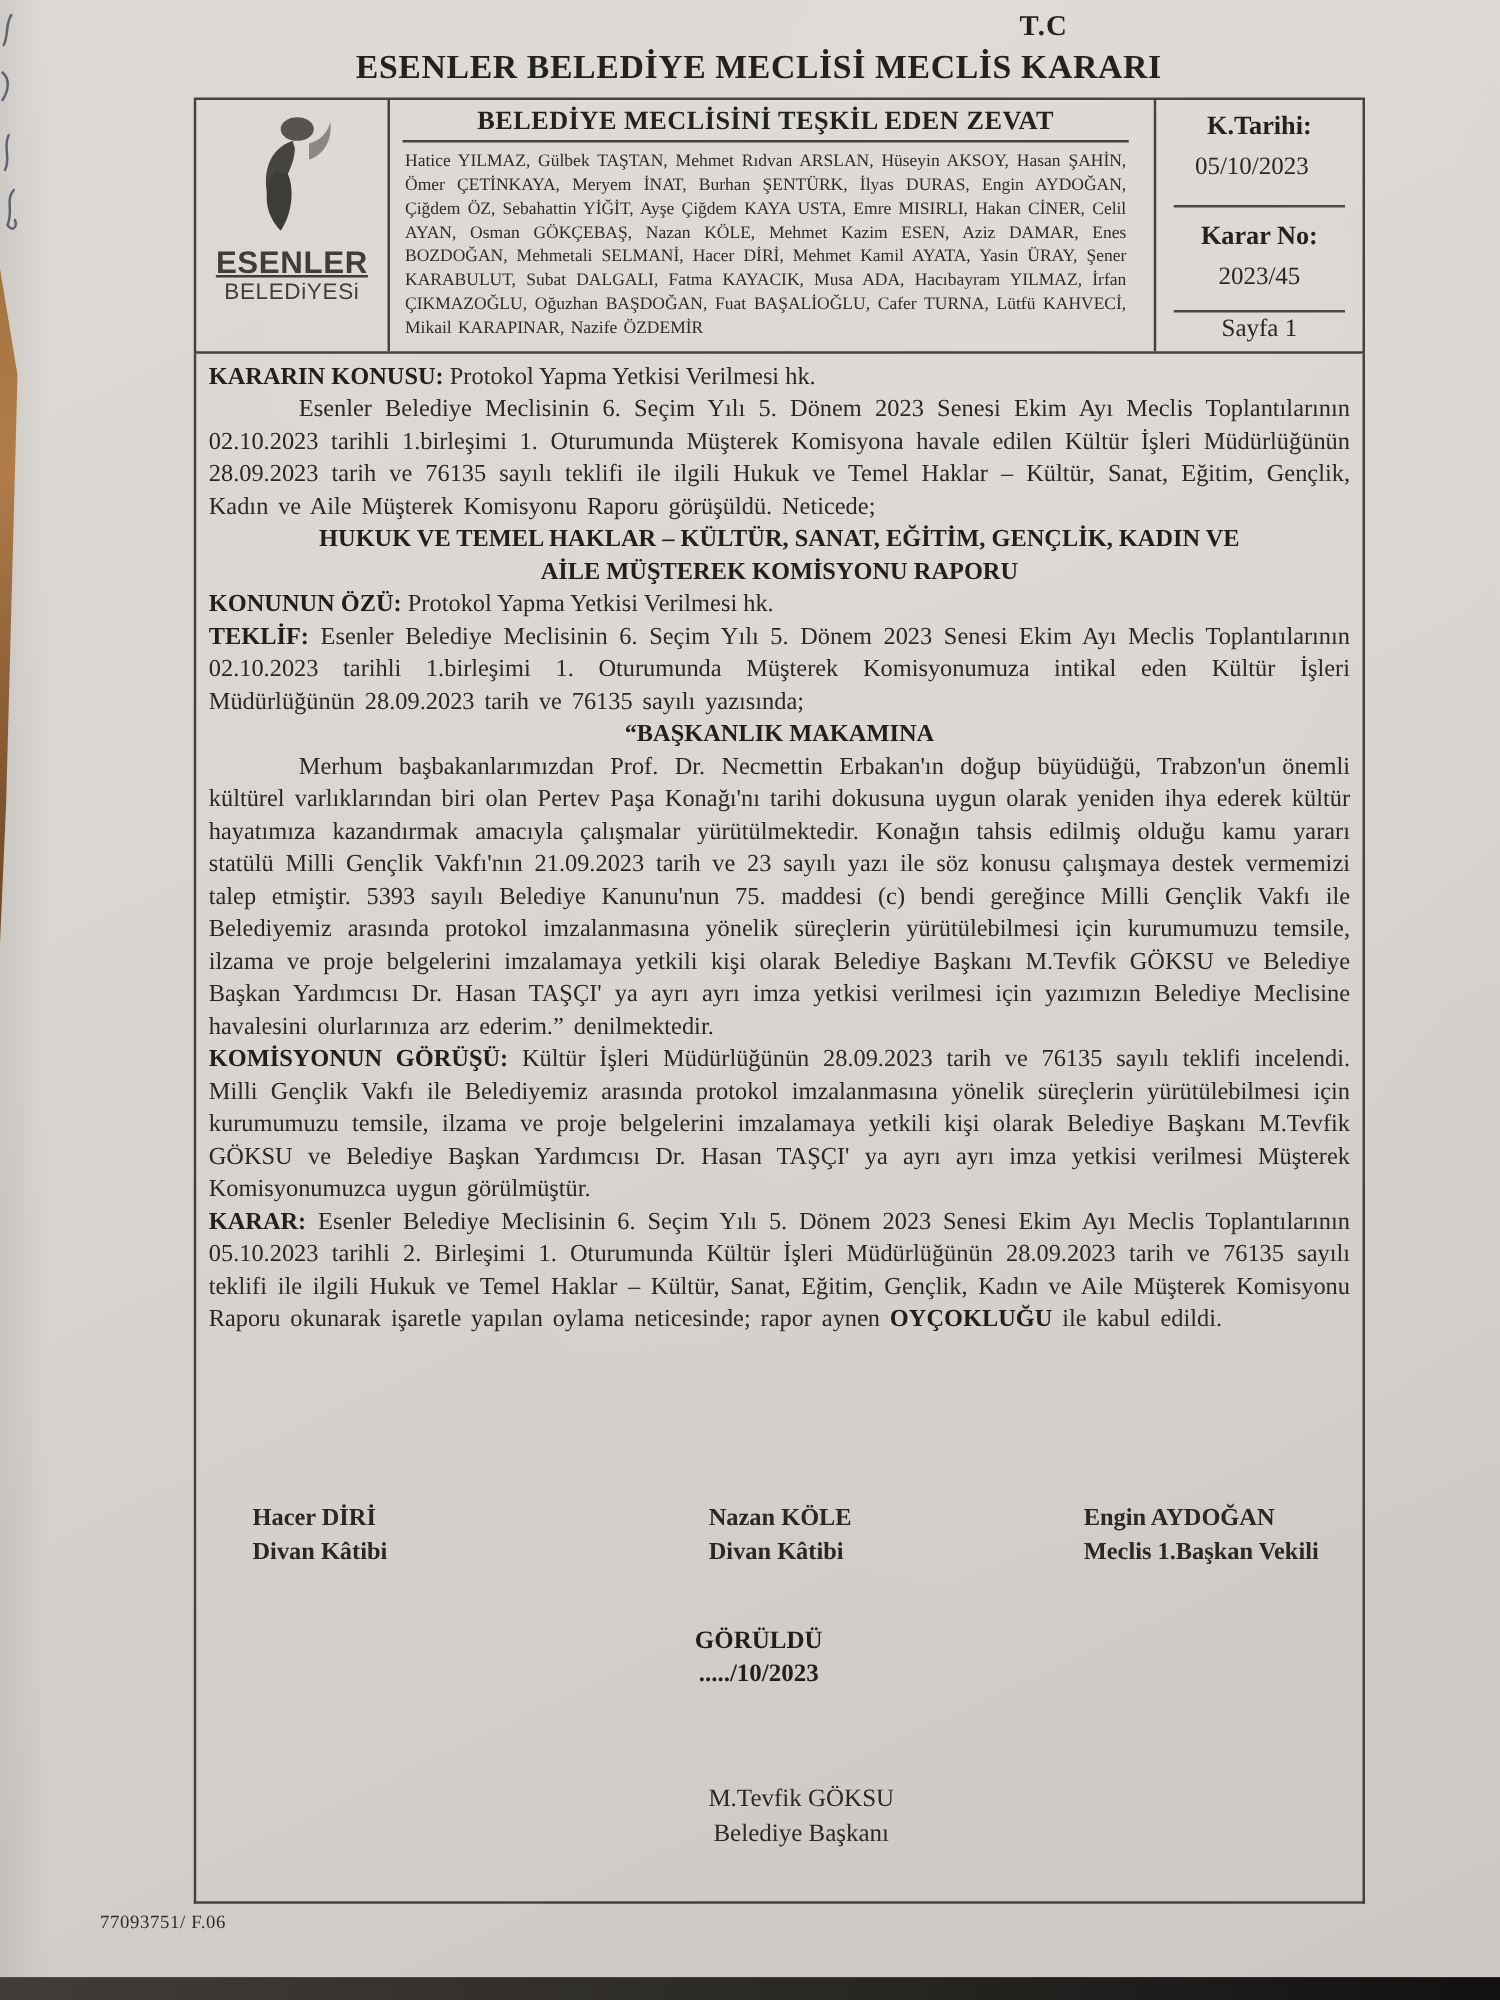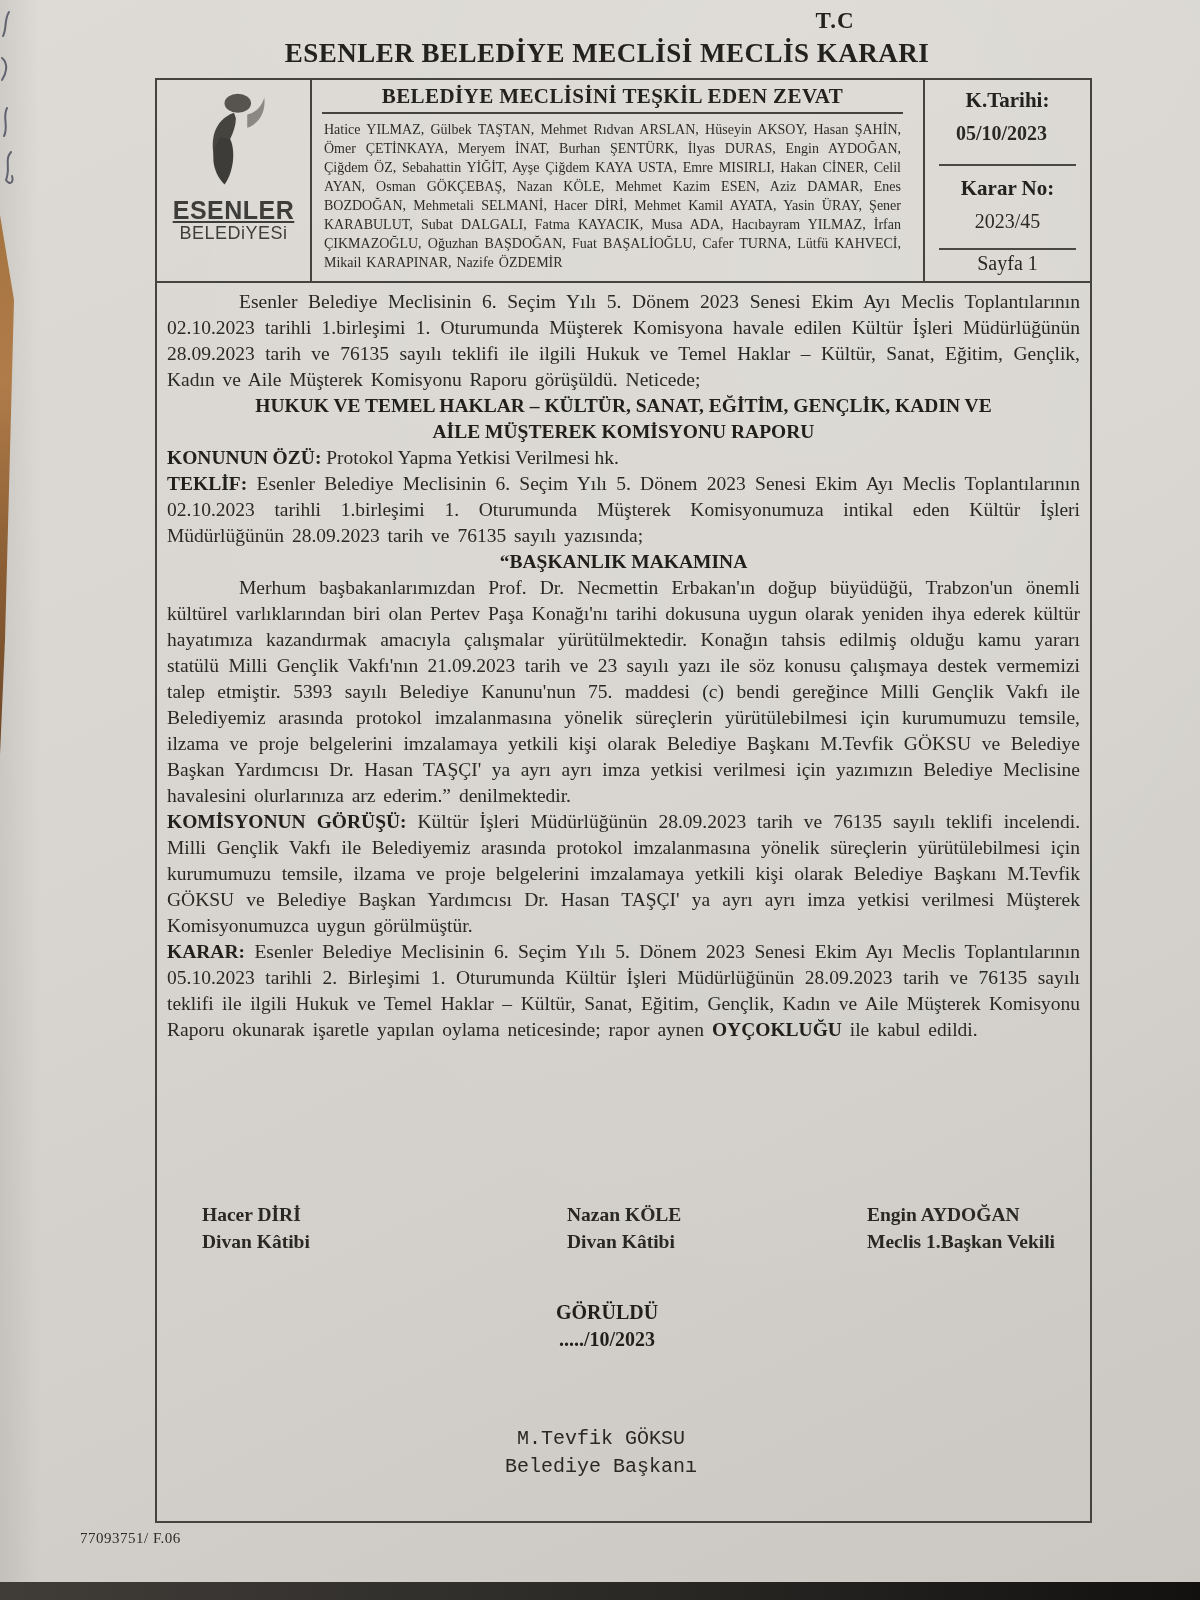--- a/index.html
+++ b/index.html
@@ -40,21 +40,21 @@
   .cell-members{flex:1;border-right:2px solid #454340;box-sizing:border-box;
     padding:4px 22px 0 12px;}
   .members-title{text-align:center;font-weight:700;font-size:21px;letter-spacing:.4px;
     color:#23221f;padding-bottom:3px;border-bottom:2px solid #454340;margin:0 -2px;}
   .members-list{margin-top:6px;font-size:14px;line-height:19px;text-align:justify;
     word-spacing:1.5px;color:#2e2c28;}
   .cell-meta{width:165px;position:relative;font-size:20px;text-align:center;}
   .meta-label{font-weight:700;font-size:21px;color:#23221f;}
   .meta-sep{position:absolute;left:14px;right:14px;border-top:2px solid #4a4845;}
   .m-l1{position:absolute;top:8px;left:0;right:0;}
-  .m-v1{position:absolute;top:42px;left:0;right:12px;font-weight:bold;}
+  .m-v1{position:absolute;top:42px;left:0;right:12px;}
   .sep1{top:84px;}
   .m-l2{position:absolute;top:96px;left:0;right:0;}
   .m-v2{position:absolute;top:130px;left:0;right:0;}
   .sep2{top:168px;}
   .m-v3{position:absolute;top:172px;left:0;right:0;}
   .bodybox{
     position:absolute;left:155px;top:283px;width:937px;height:1240px;box-sizing:border-box;
     border-left:2px solid #454340;border-right:2px solid #454340;border-bottom:2px solid #454340;
     padding:6px 10px 0 10px;
   }
@@ -62,22 +62,22 @@
   .just{text-align:justify;word-spacing:3px;}
   .ind{text-indent:72px;}
   .center{text-align:center;}
   .b{font-weight:700;color:#211f1c;}
   .sig{position:absolute;font-size:19.5px;line-height:27px;font-weight:bold;}
   .sig1{left:45px;top:918px;}
   .sig2{left:410px;top:918px;}
   .sig3{left:710px;top:918px;}
   .goruldu{position:absolute;left:450px;top:1016px;transform:translateX(-50%);
     text-align:center;font-size:20px;line-height:27px;}
-  .mayor{position:absolute;left:444px;top:1142px;transform:translateX(-50%);
-    text-align:center;font-size:20px;line-height:28px;font-family:Liberation Mono, monospace;}
+  .mayor{position:absolute;left:484px;top:1142px;transform:translateX(-50%);
+    text-align:center;font-size:20px;line-height:28px;}
   .footer-code{position:absolute;left:80px;top:1530px;font-size:15px;color:#2e2c28;
     letter-spacing:.5px;}
 </style>
 </head>
 <body>
 
 <div class="wood"></div>
 
 <div class="paper">
 
@@ -116,20 +116,21 @@
       <div class="meta-label m-l2">Karar No:</div>
       <div class="meta-value m-v2">2023/45</div>
       <div class="meta-sep sep2"></div>
       <div class="meta-value m-v3">Sayfa 1</div>
     </div>
 
   </div>
 
   <div class="bodybox" style="position:absolute;">
 
+    <div class="p"><span class="b">KARARIN KONUSU:</span> <span>Protokol Yapma Yetkisi Verilmesi hk.</span></div>
 
     <div class="p just ind">Esenler Belediye Meclisinin 6. Seçim Yılı 5. Dönem 2023 Senesi Ekim Ayı Meclis Toplantılarının 02.10.2023 tarihli 1.birleşimi 1. Oturumunda Müşterek Komisyona havale edilen Kültür İşleri Müdürlüğünün 28.09.2023 tarih ve 76135 sayılı teklifi ile ilgili Hukuk ve Temel Haklar – Kültür, Sanat, Eğitim, Gençlik, Kadın ve Aile Müşterek Komisyonu Raporu görüşüldü. Neticede;</div>
 
     <div class="p center b">HUKUK VE TEMEL HAKLAR – KÜLTÜR, SANAT, EĞİTİM, GENÇLİK, KADIN VE</div>
     <div class="p center b">AİLE  MÜŞTEREK KOMİSYONU RAPORU</div>
 
     <div class="p"><span class="b">KONUNUN ÖZÜ:</span> <span>Protokol Yapma Yetkisi Verilmesi  hk.</span></div>
 
     <div class="p just"><span class="b">TEKLİF:</span> <span>Esenler Belediye Meclisinin 6. Seçim Yılı 5. Dönem 2023 Senesi Ekim Ayı Meclis Toplantılarının 02.10.2023 tarihli 1.birleşimi 1. Oturumunda Müşterek Komisyonumuza intikal eden Kültür İşleri Müdürlüğünün 28.09.2023 tarih ve 76135 sayılı yazısında;</span></div>
 

